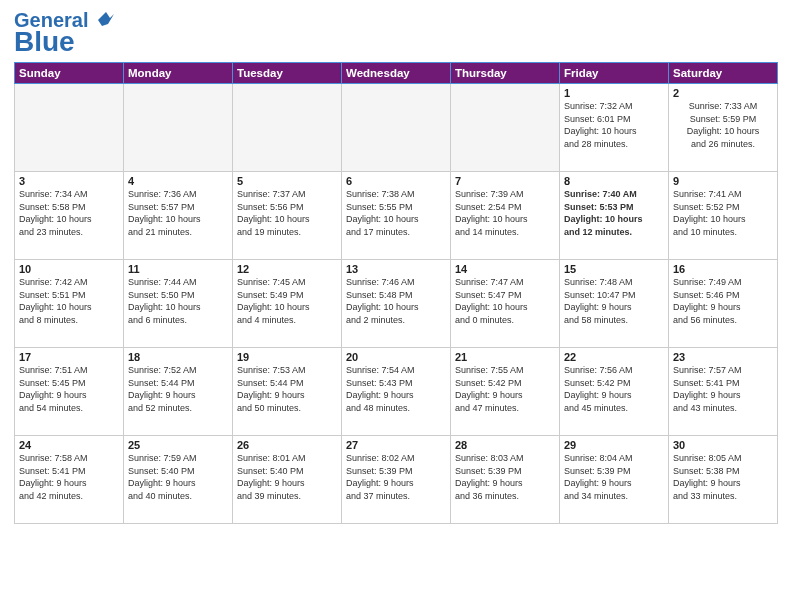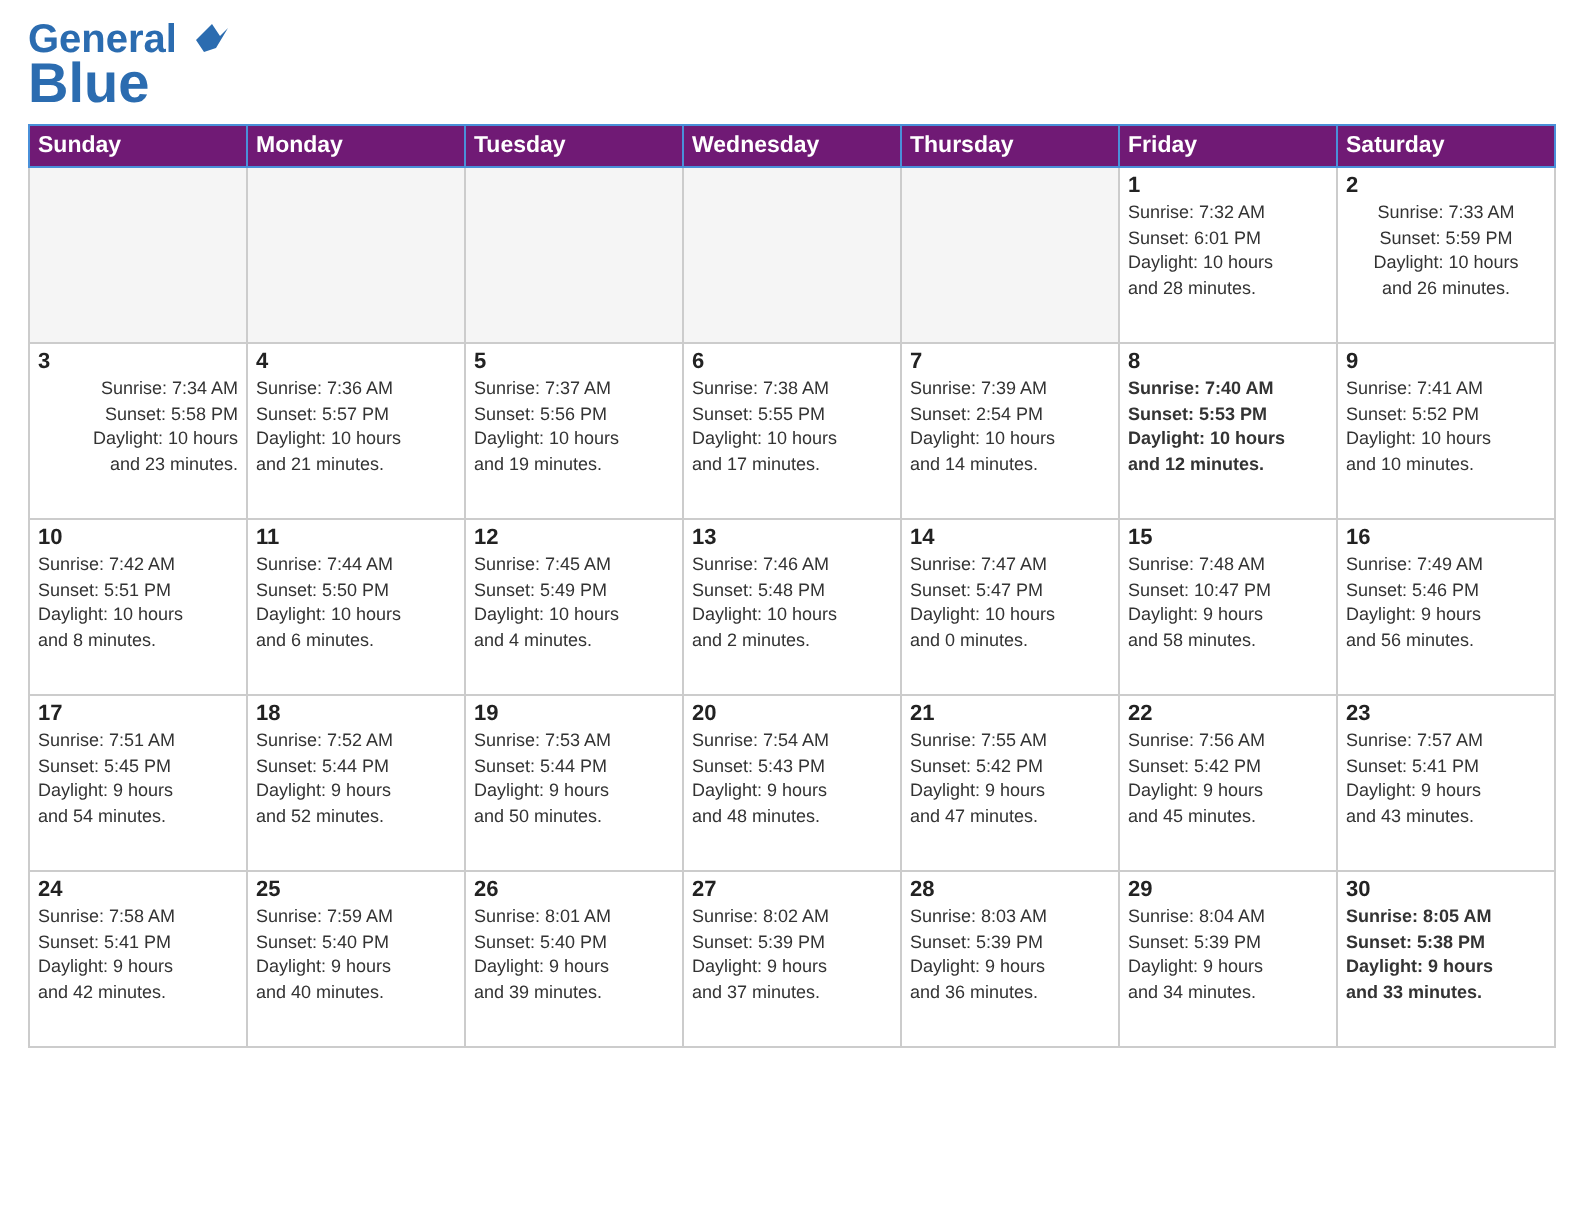--- a/index.html
+++ b/index.html
@@ -137,21 +137,21 @@
             <span class="day-number">2</span>
             <div class="day-info" style="white-space: pre-line; text-align: center;">Sunrise: 7:33 AM
 Sunset: 5:59 PM
 Daylight: 10 hours
 and 26 minutes.</div>
           </td>
         </tr>
         <tr>
           <td>
             <span class="day-number">3</span>
-            <div class="day-info" style="white-space: pre-line; text-align: right;">Sunrise: 7:34 AM
+            <div class="day-info" style="white-space: pre-line;">Sunrise: 7:34 AM
 Sunset: 5:58 PM
 Daylight: 10 hours
 and 23 minutes.</div>
           </td>
           <td>
             <span class="day-number">4</span>
             <div class="day-info" style="white-space: pre-line;">Sunrise: 7:36 AM
 Sunset: 5:57 PM
 Daylight: 10 hours
 and 21 minutes.</div>
@@ -332,21 +332,21 @@
           </td>
           <td>
             <span class="day-number">29</span>
             <div class="day-info" style="white-space: pre-line;">Sunrise: 8:04 AM
 Sunset: 5:39 PM
 Daylight: 9 hours
 and 34 minutes.</div>
           </td>
           <td>
             <span class="day-number">30</span>
-            <div class="day-info" style="white-space: pre-line; font-weight: bold;">Sunrise: 8:05 AM
+            <div class="day-info" style="white-space: pre-line;">Sunrise: 8:05 AM
 Sunset: 5:38 PM
 Daylight: 9 hours
 and 33 minutes.</div>
           </td>
         </tr>
       </tbody>
   </table>
 </div>
 
 </body></html>

